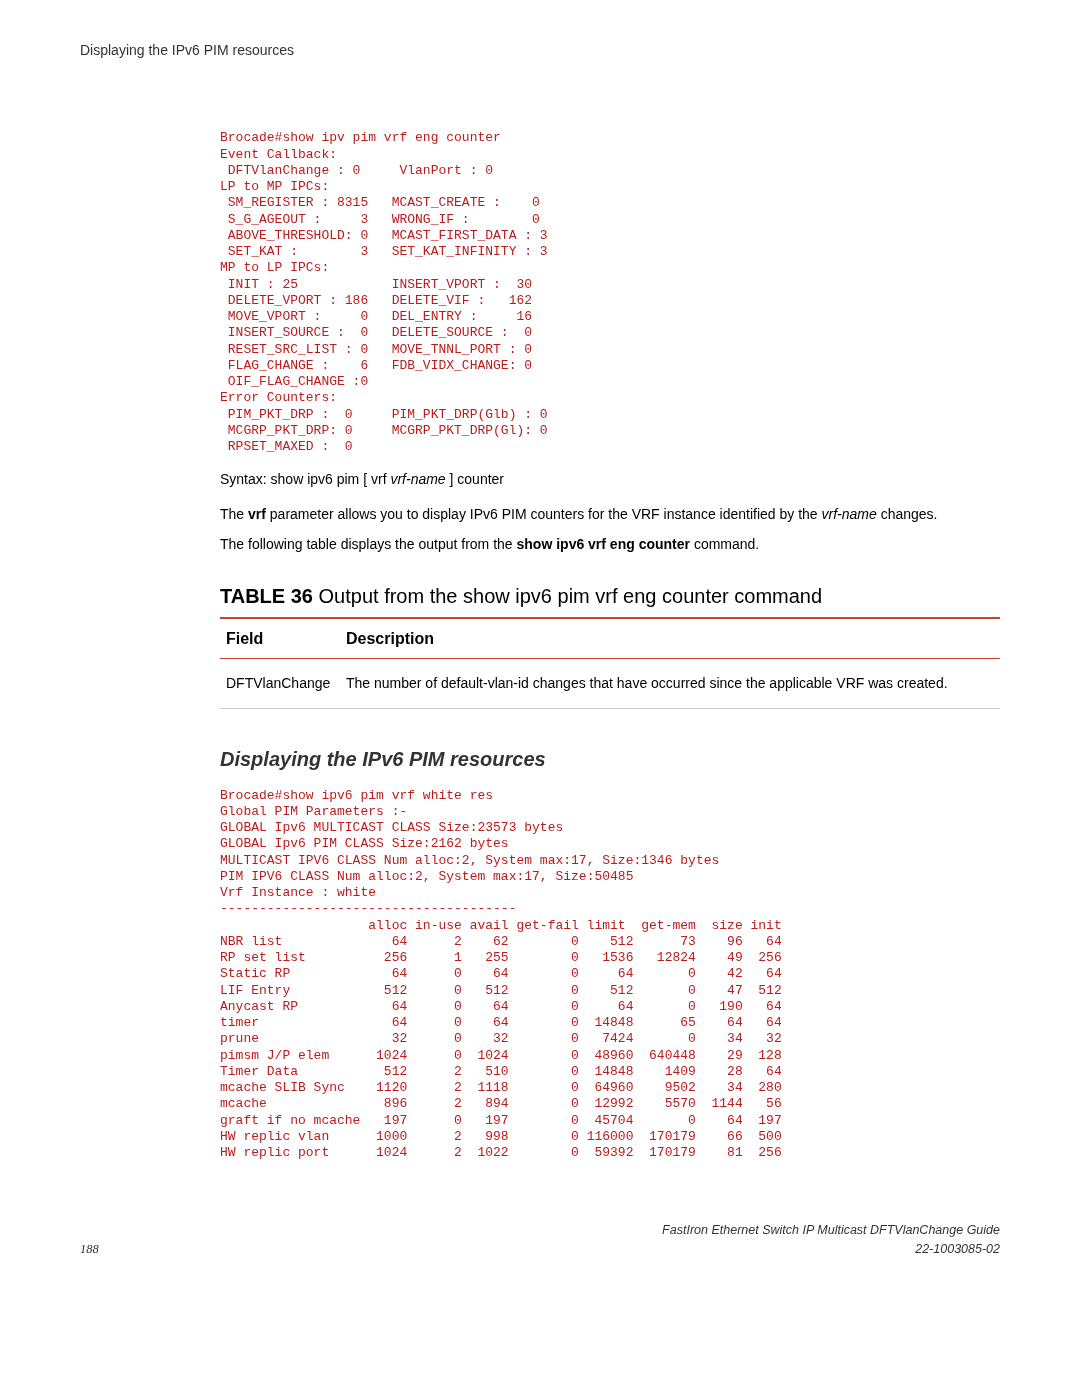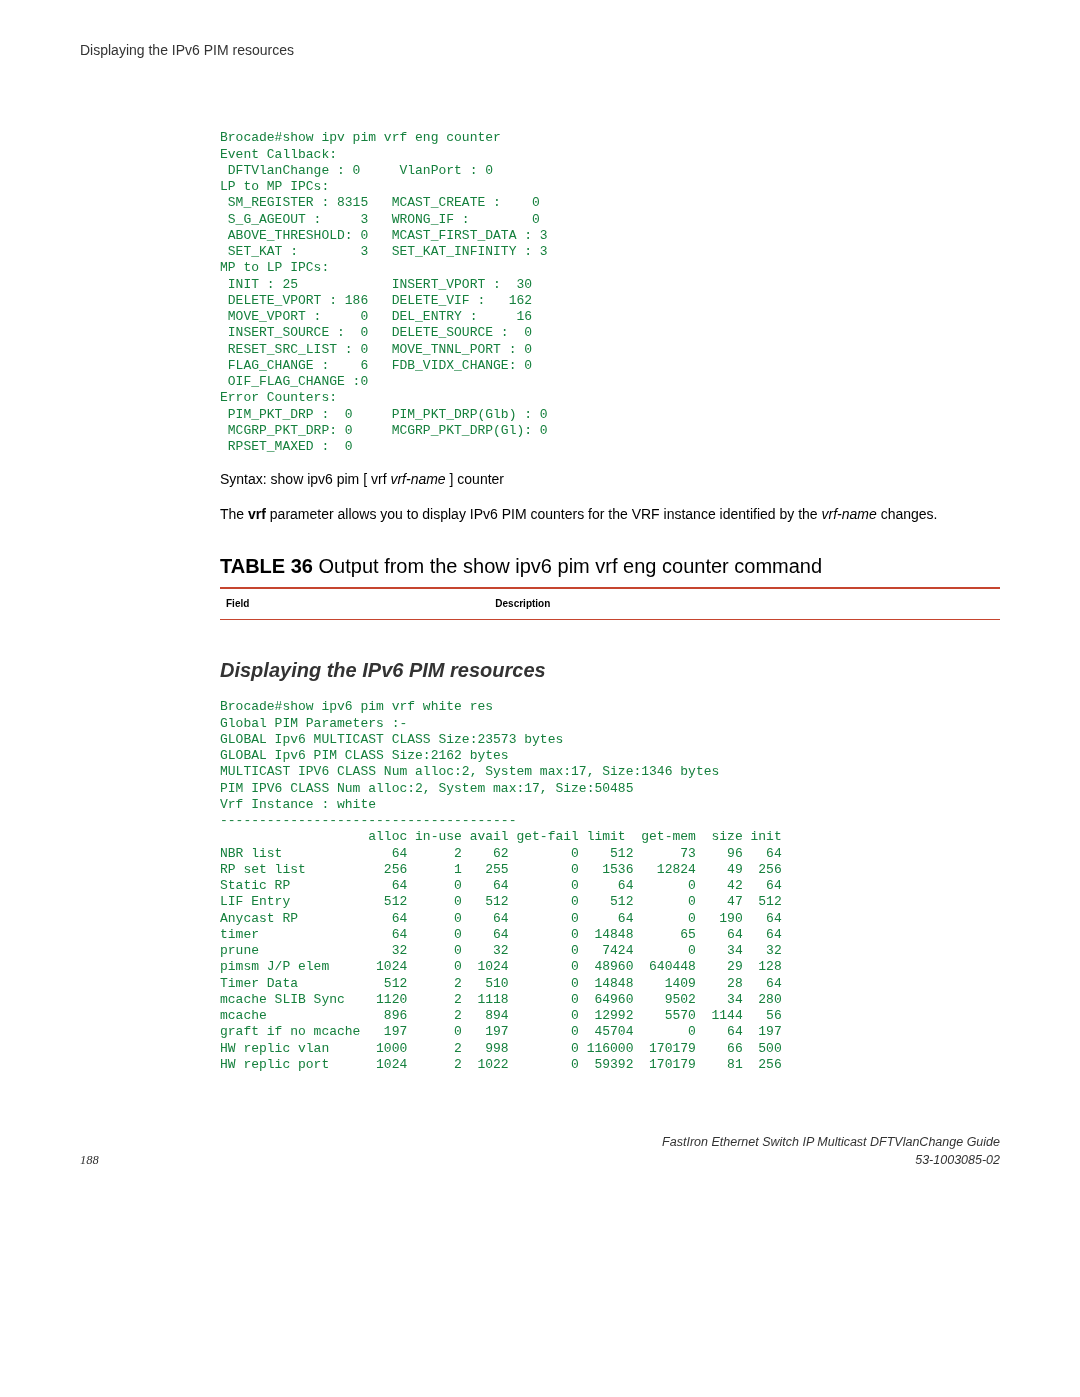--- a/index.html
+++ b/index.html
@@ -16,21 +16,21 @@
     .page-header {
       font-size: 14px;
       color: #333;
       margin-bottom: 70px;
     }
     .content { padding-left: 140px; }
     pre.cli {
       font-family: "Courier New", monospace;
       font-size: 13px;
       white-space: pre;
-      color: #15803d;
+      color: #b91c1c;
       line-height: 1.25;
       margin: 10px 0;
     }
     .syntax-line { margin: 14px 0; font-size: 14px; }
     .syntax-line .b { font-weight: normal; }
     .syntax-line .i { font-style: italic; }
     p.body { margin: 10px 0; font-size: 14px; }
     p.body .b { font-weight: bold; }
     p.body .i { font-style: italic; }
     .table-caption { margin: 28px 0 6px 0; font-size: 20px; }
@@ -38,21 +38,21 @@
     table.field-table {
       width: 100%;
       border-collapse: collapse;
       margin-bottom: 30px;
     }
     table.field-table thead tr { border-top: 2px solid #c6452f; border-bottom: 1px solid #c6452f; }
     table.field-table th {
       text-align: left;
       font-weight: bold;
       padding: 8px 6px;
-      font-size: 10px;
+      font-size: 16px;
     }
     table.field-table td {
       padding: 14px 6px;
       vertical-align: top;
       font-size: 14px;
     }
     table.field-table tbody tr { border-bottom: 1px solid #ccc; }
     table.field-table td.f { width: 120px; }
     h2.section {
       font-family: Arial, Helvetica, sans-serif;
@@ -105,33 +105,40 @@
  RPSET_MAXED :  0</pre>
 
   <p class="syntax-line">
     <span class="b">Syntax: show ipv6 pim</span><span> [ </span><span class="b">vrf</span><span> </span><span class="i">vrf-name</span><span> ] </span><span class="b">counter</span>
   </p>
 
   <p class="body">
     <span>The </span><span class="b">vrf</span><span> parameter allows you to display IPv6 PIM counters for the VRF instance identified by the </span><span class="i">vrf-name</span><span> changes.</span>
   </p>
 
+  <p class="body">
+    <span>The following table displays the output from the </span><span class="b">show ipv6 vrf eng counter</span><span> command.</span>
+  </p>
 
   <p class="table-caption">
     <span class="b">TABLE 36</span><span>   Output from the show ipv6 pim vrf eng counter command</span>
   </p>
 
   <table class="field-table">
     <thead>
       <tr>
         <th>Field</th>
         <th>Description</th>
       </tr>
     </thead>
     <tbody>
+      <tr>
+        <td class="f">DFTVlanChange</td>
+        <td>The number of default-vlan-id changes that have occurred since the applicable VRF was created.</td>
+      </tr>
     </tbody>
   </table>
 
   <h2 class="section">Displaying the IPv6 PIM resources</h2>
 
 
   <pre class="cli">Brocade#show ipv6 pim vrf white res
 Global PIM Parameters :-
 GLOBAL Ipv6 MULTICAST CLASS Size:23573 bytes
 GLOBAL Ipv6 PIM CLASS Size:2162 bytes
@@ -154,15 +161,15 @@
 graft if no mcache   197      0   197        0  45704       0    64  197
 HW replic vlan      1000      2   998        0 116000  170179    66  500
 HW replic port      1024      2  1022        0  59392  170179    81  256</pre>
 
 </div>
 
 <div class="footer">
   <span class="page-num">188</span>
   <span class="right">
     <span>FastIron Ethernet Switch IP Multicast DFTVlanChange Guide</span><br>
-    <span>53-1003085-02</span>
+    <span>22-1003085-02</span>
   </span>
 </div>
 
 </body></html>

